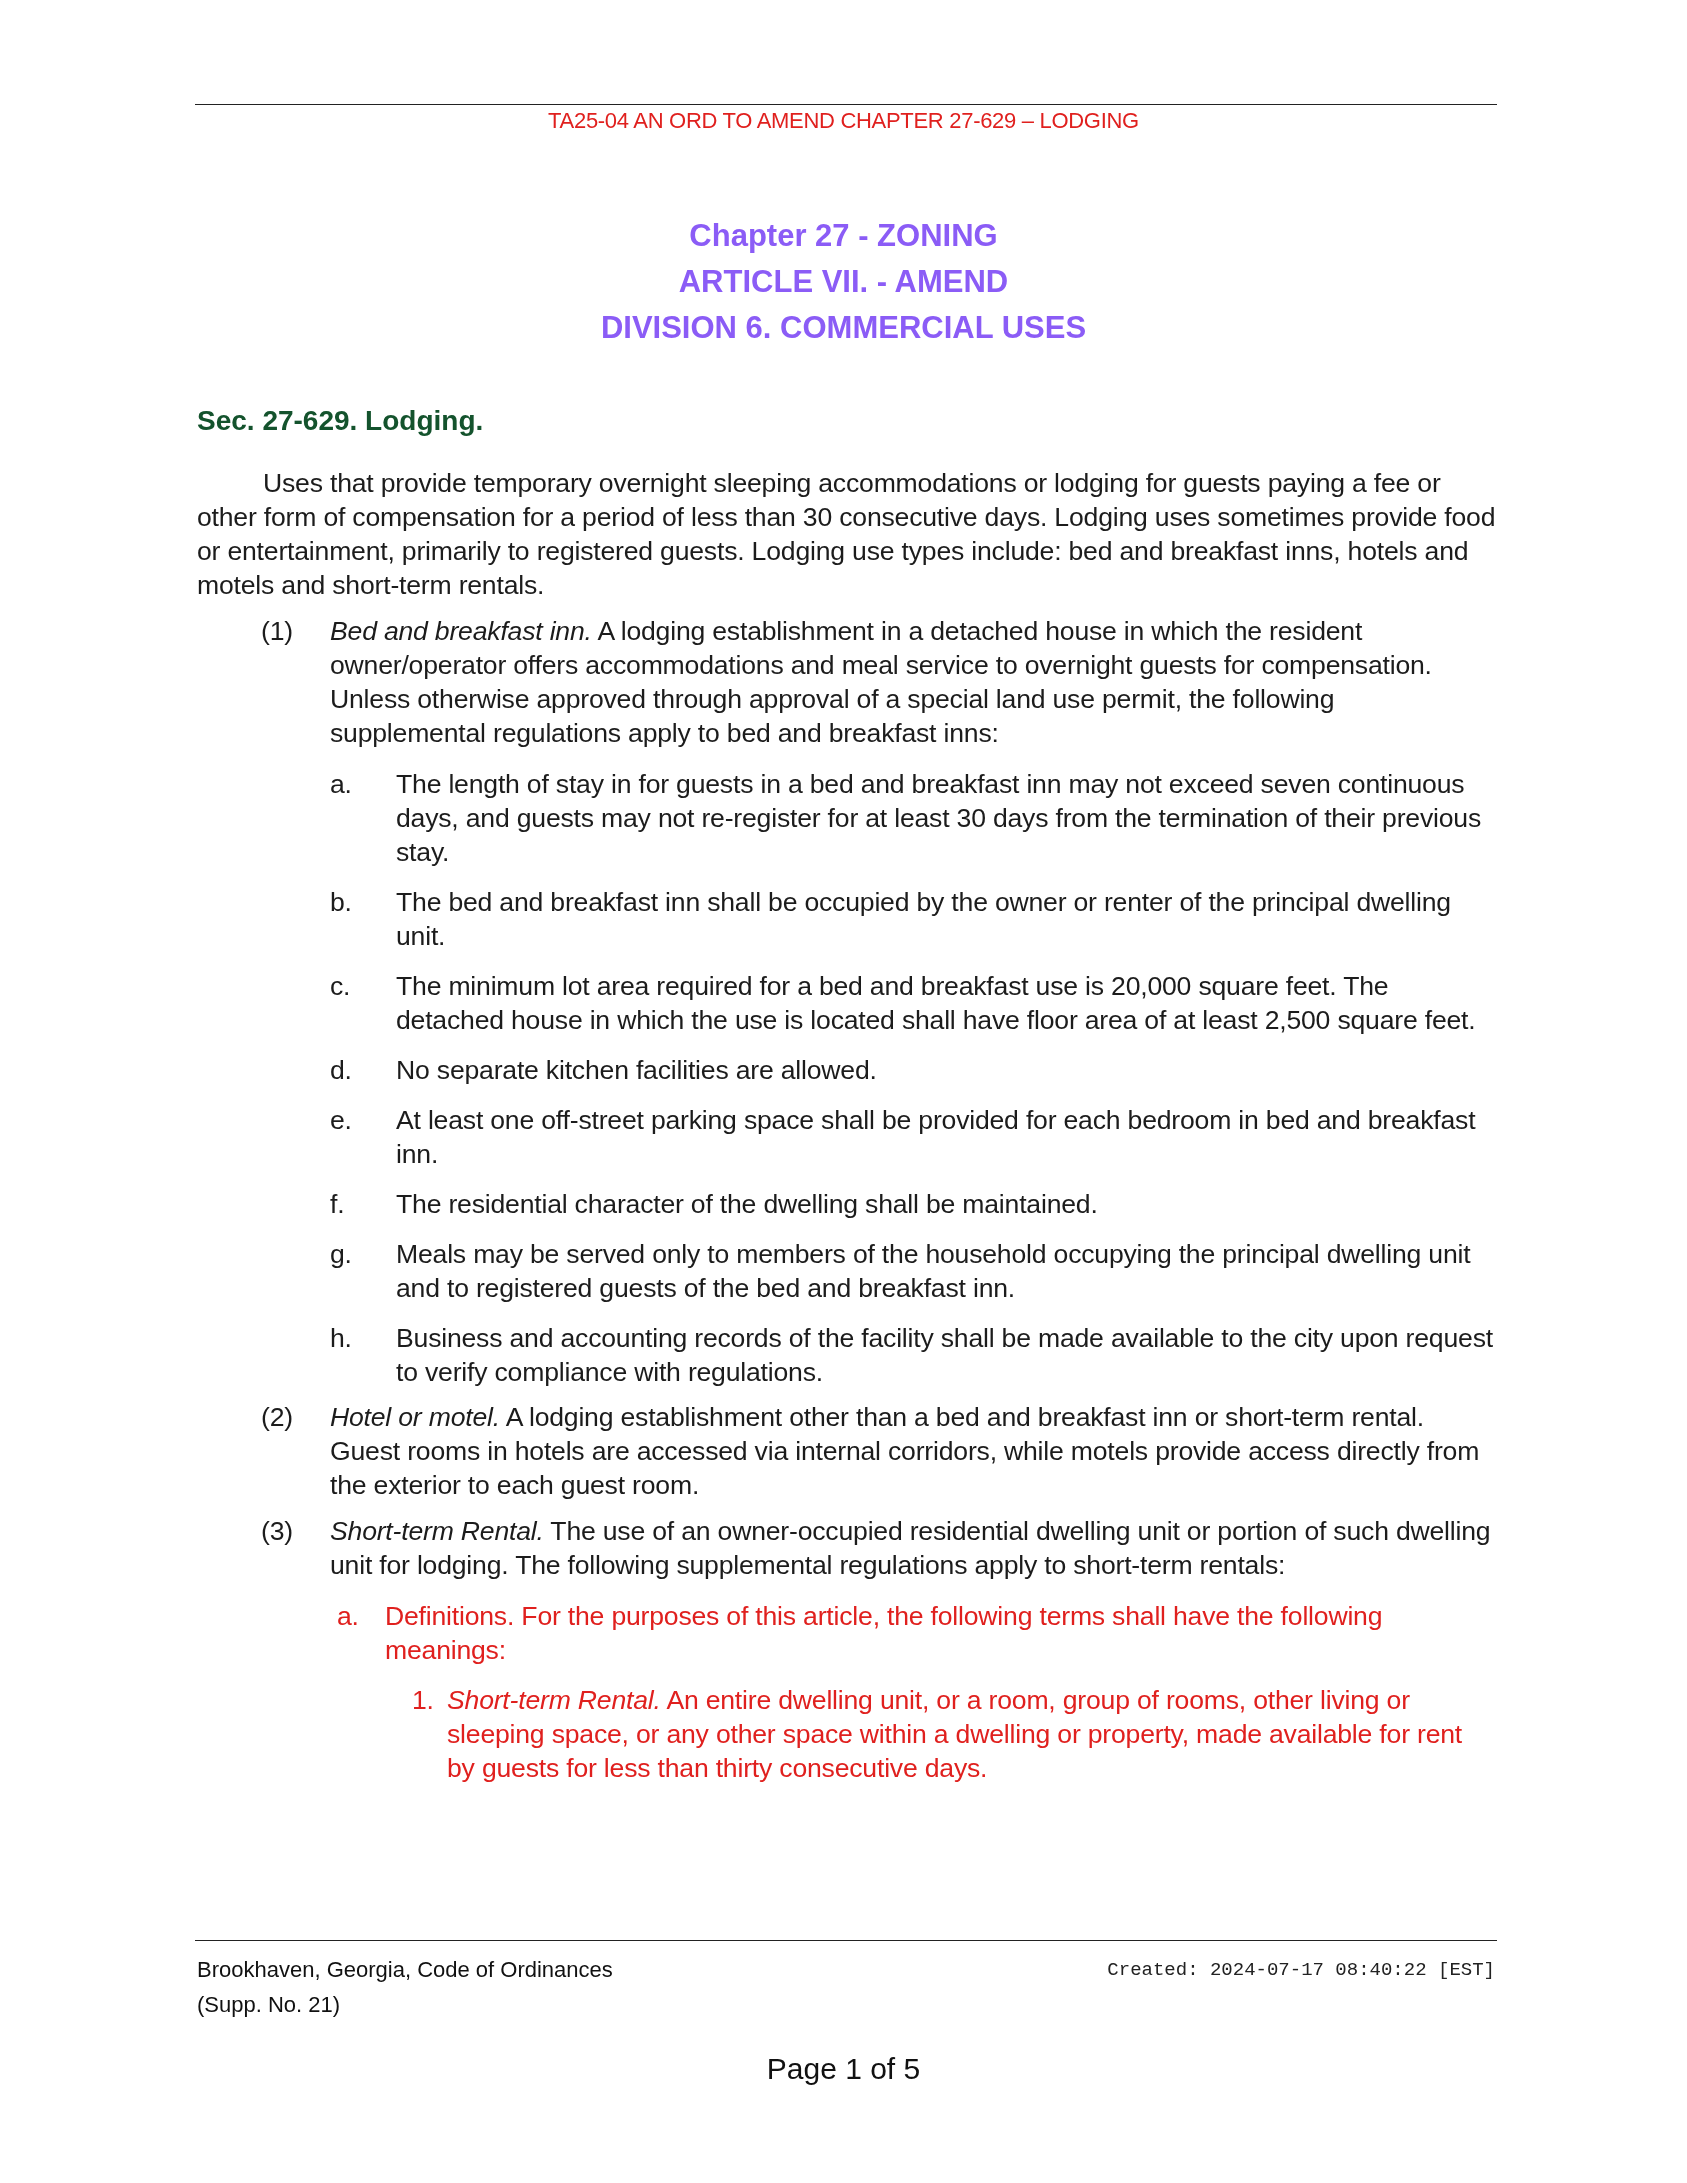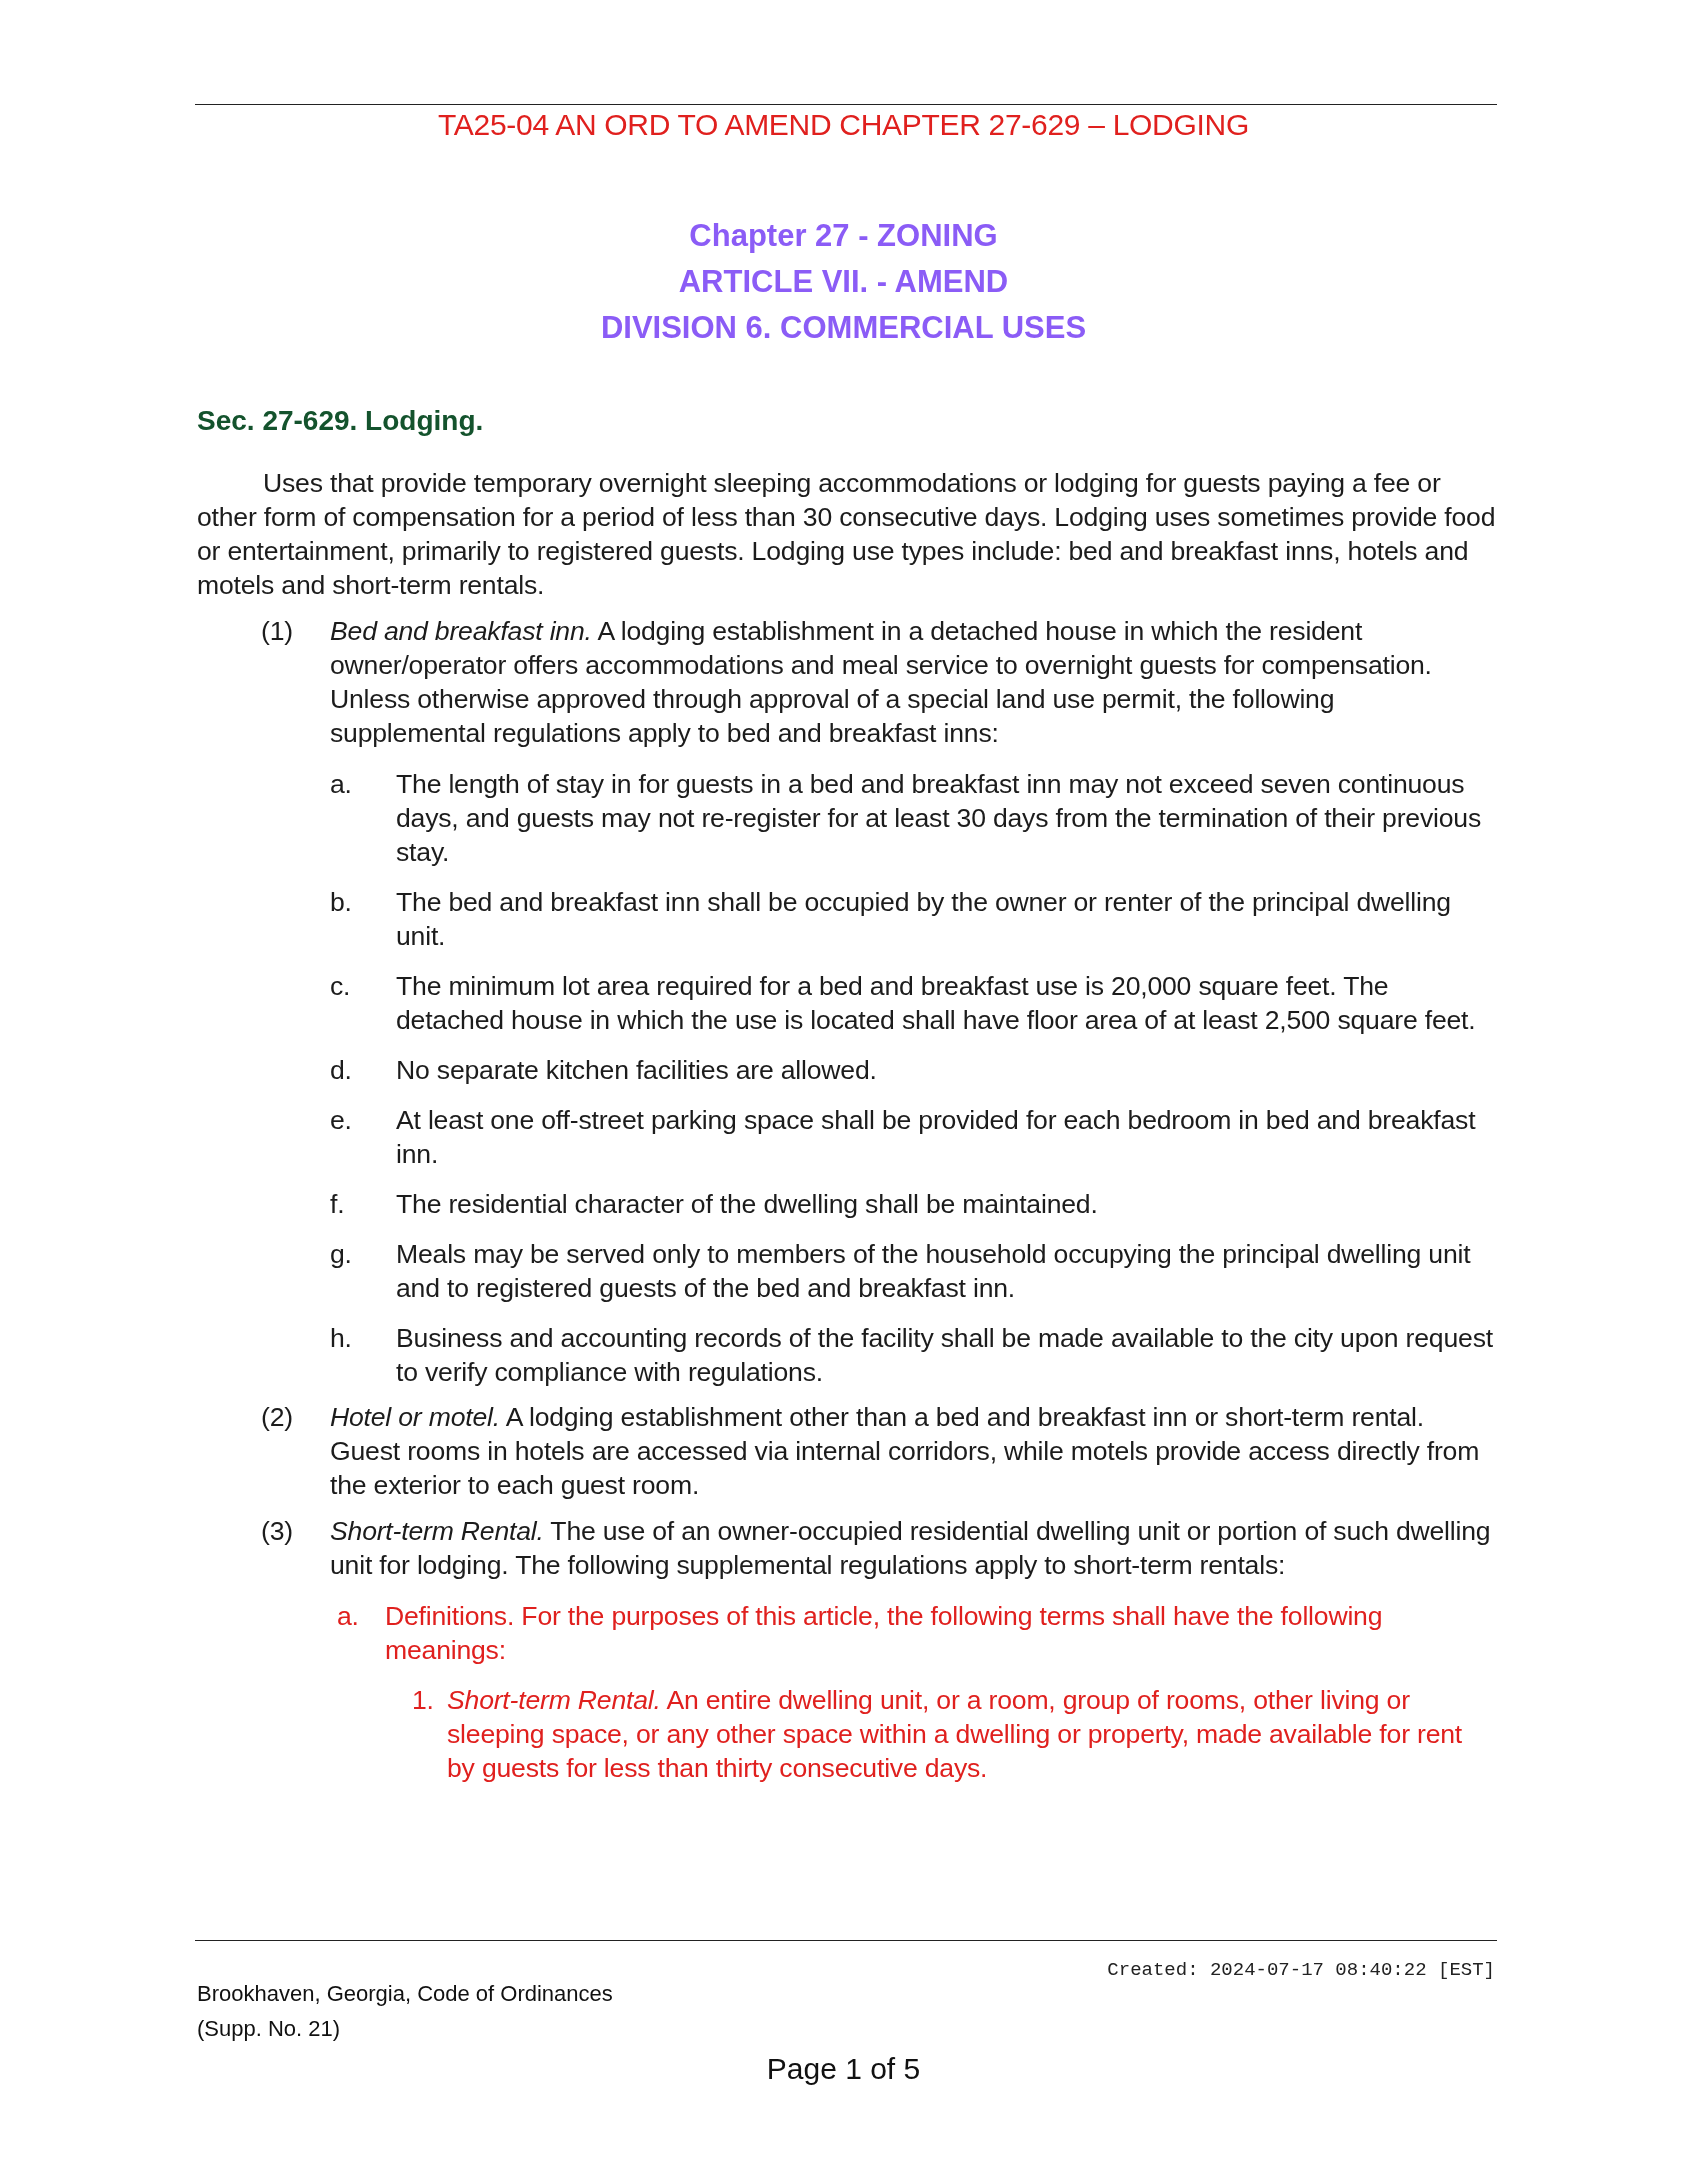--- a/index.html
+++ b/index.html
@@ -1,39 +1,39 @@
 <!DOCTYPE html>
 <html style="font-size:13.5px"><head>
 <meta charset="utf-8">
 <style>
   html, body { margin: 0; padding: 0; background: #ffffff; }
   body { width: 1687px; height: 2183px; position: relative; overflow: hidden;
          font-family: "Liberation Sans", sans-serif; color: #1a1a1a; }
   .page { position: absolute; left: 0; top: 0; width: 1687px; height: 2183px; }
   .rule { position: absolute; left: 195px; width: 1302px; height: 0; border-top: 1.7px solid #222; }
   .hdr { position: absolute; top: 108px; left: 0; width: 1687px; text-align: center;
-         color: #E0201E; font-size: 30px; letter-spacing: -0.3px; }
+         color: #E0201E; font-size: 22px; letter-spacing: -0.3px; }
   .titles { position: absolute; top: 213px; left: 0; width: 1687px; text-align: center;
             font-weight: bold; font-size: 31px; line-height: 46px; color: #8b5cf6; }
   .sec { position: absolute; top: 405px; left: 197px; font-weight: bold; font-size: 28px; color: #14532d; }
   .body { position: absolute; top: 466px; left: 197px; width: 1299px; font-size: 26.6px;
           line-height: 34px; color: #1c1c1c; letter-spacing: -0.2px; }
   .intro { text-indent: 66px; margin: 0 0 11.8px 0; }
   .item { position: relative; padding-left: 133px; margin: 0 0 11.8px 0; }
   .item .num { position: absolute; left: 64px; top: 0; }
   .sub { position: relative; padding-left: 199px; margin: 0 0 16px 0; }
   .sub .lbl { position: absolute; left: 133px; top: 0; }
   .red { color: #E0201E; }
   .sub.red { padding-left: 188px; }
   .sub.red .lbl { left: 140px; }
   .subsub { position: relative; padding-left: 250px; margin: 0 0 11.8px 0; }
   .subsub .lbl { position: absolute; left: 215px; top: 0; }
   em { font-style: italic; }
   .foot-rule { top: 1940px; }
-  .foot-left { position: absolute; left: 197px; top: 1952px; font-size: 22px; line-height: 35px; color: #111; margin-top: 24px; }
+  .foot-left { position: absolute; left: 197px; top: 1952px; font-size: 22px; line-height: 35px; color: #111; }
   .foot-right { position: absolute; right: 192px; top: 1959px; font-family: "Liberation Mono", monospace;
                 font-size: 19px; color: #222; }
   .pagenum { position: absolute; top: 2052px; left: 0; width: 1687px; text-align: center; font-size: 30px; color: #111; }
 </style>
 </head>
 <body>
 
 <div class="page">
   <div class="rule" style="top:104px"></div>
   <div class="hdr">TA25-04 AN ORD TO AMEND CHAPTER 27-629 – LODGING</div>

